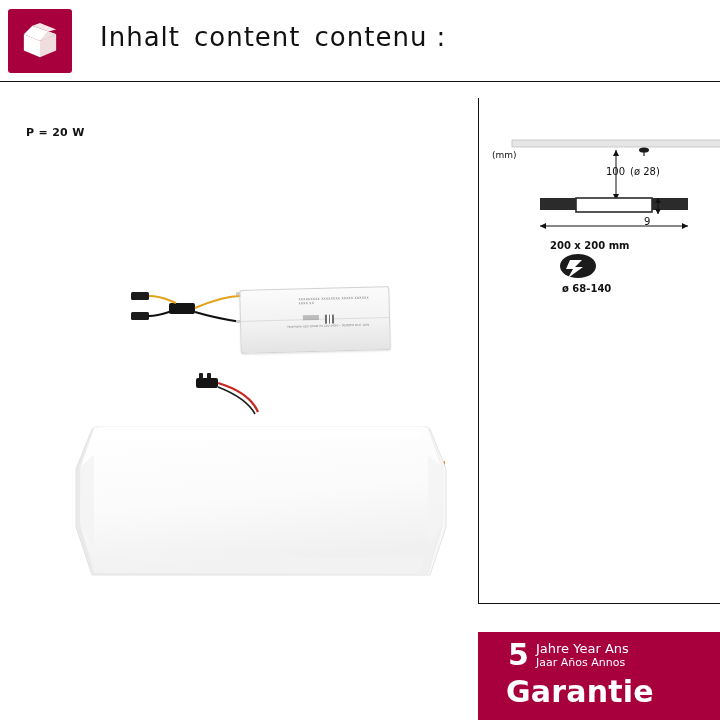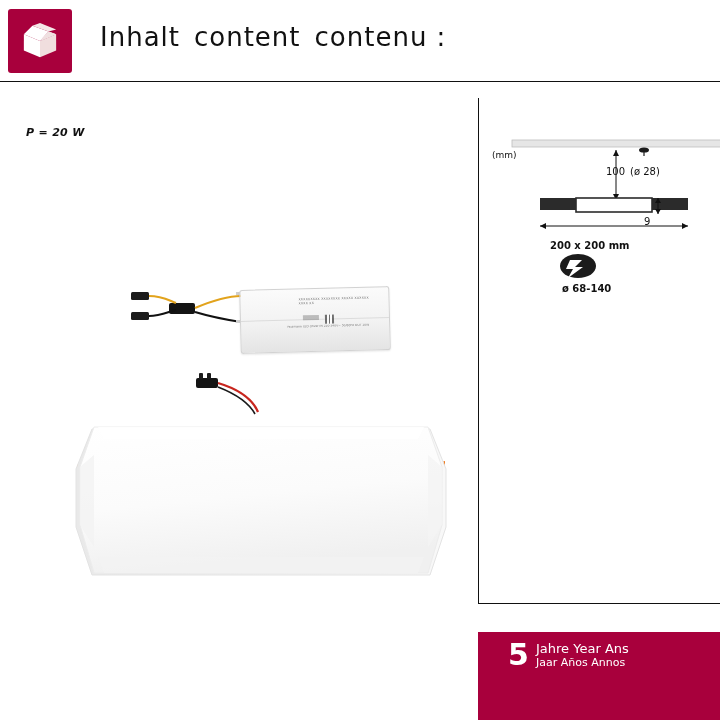--- a/index.html
+++ b/index.html
@@ -83,21 +83,20 @@
   }
 
   
   .power-label {
     position: absolute;
     left: 26px;
     top: 126px;
     font-size: 11px;
     font-weight: bold;
     letter-spacing: 0.3px;
-    font-style: italic;
   }
 
   
   .driver {
     position: absolute;
     left: 240px;
     top: 288px;
     width: 148px;
     height: 62px;
     background: linear-gradient(180deg,#fbfbfb 0%,#f2f2f2 55%,#e4e4e4 100%);
@@ -410,15 +409,16 @@
     <div class="dim-d68">(ø 28)</div>
     <div class="dim-9">9</div>
     <div class="dim-200">200 x 200 mm</div>
     <div class="dim-hole">ø 68-140</div>
   </div>
 
   <div class="guarantee">
     <div class="g-five">5</div>
     <div class="g-line1">Jahre Year Ans</div>
     <div class="g-line2">Jaar Años Annos</div>
+    <div class="g-word">Garantie</div>
   </div>
 
 </div>
 
 </body></html>

